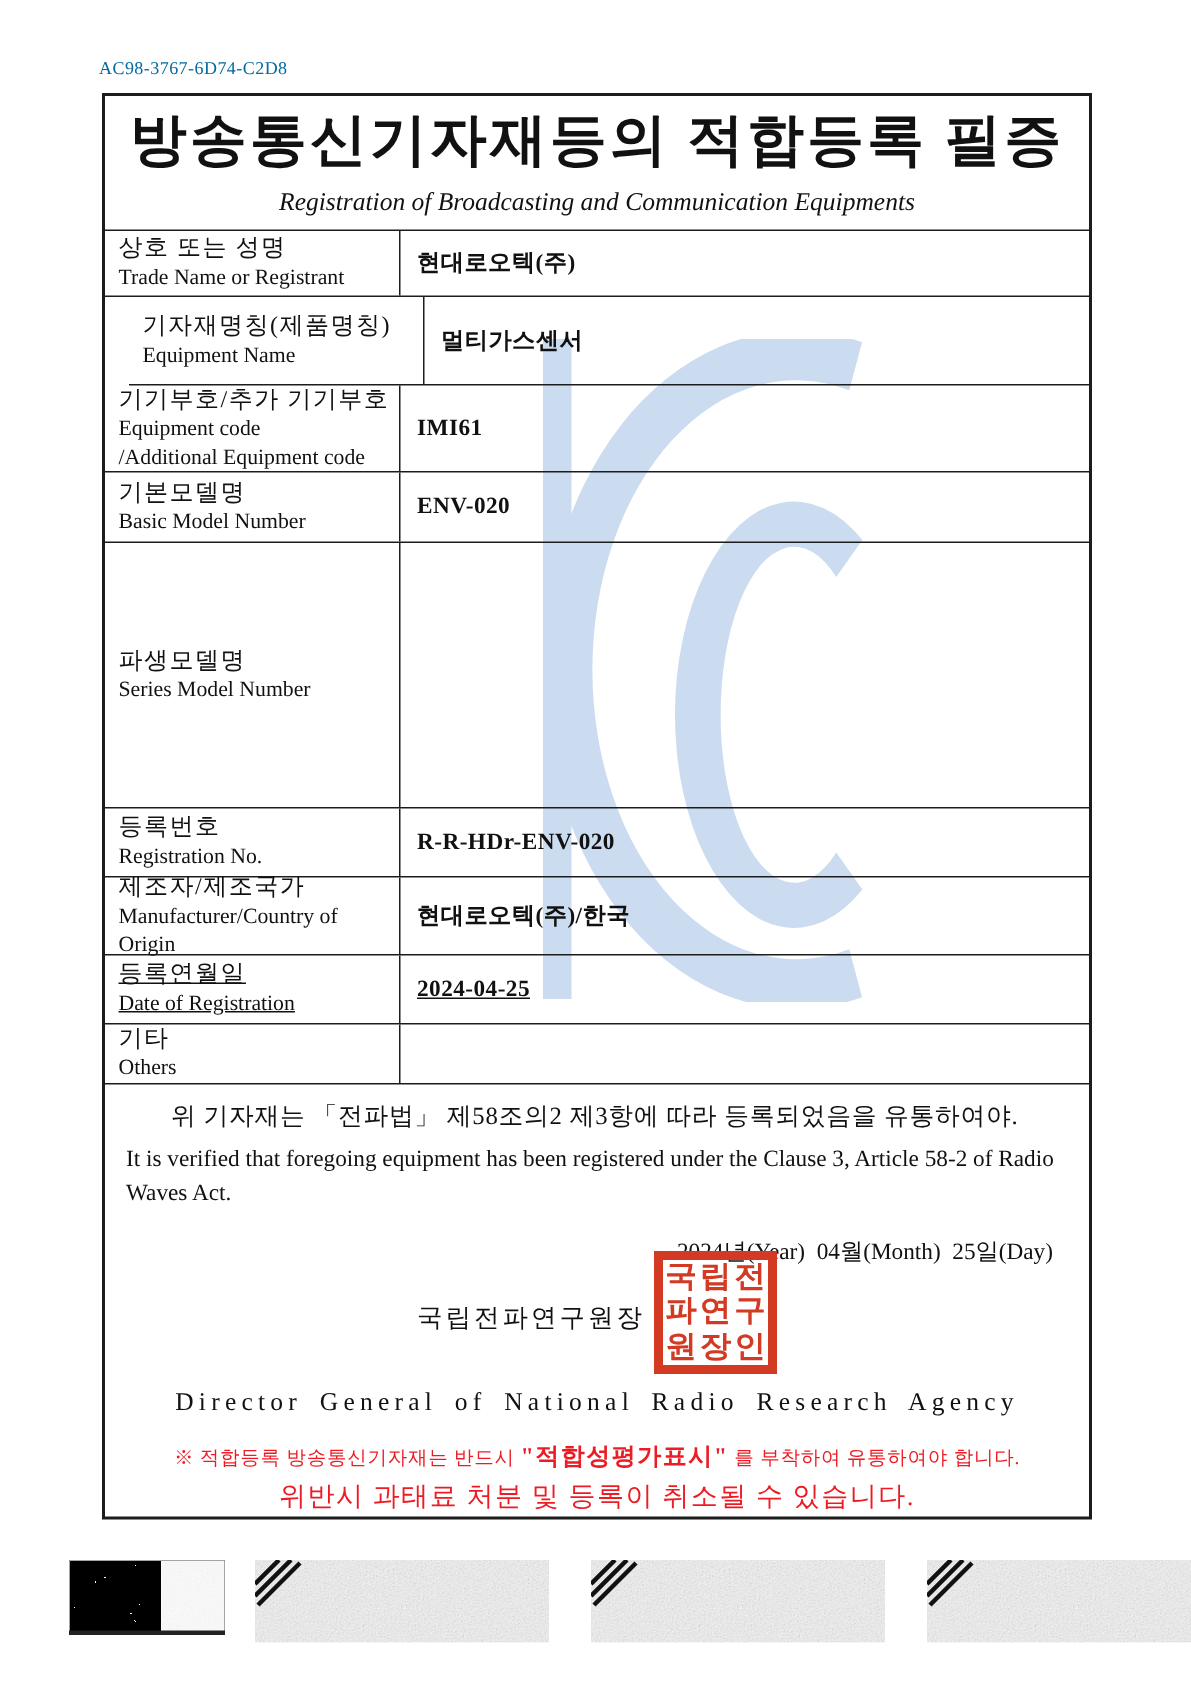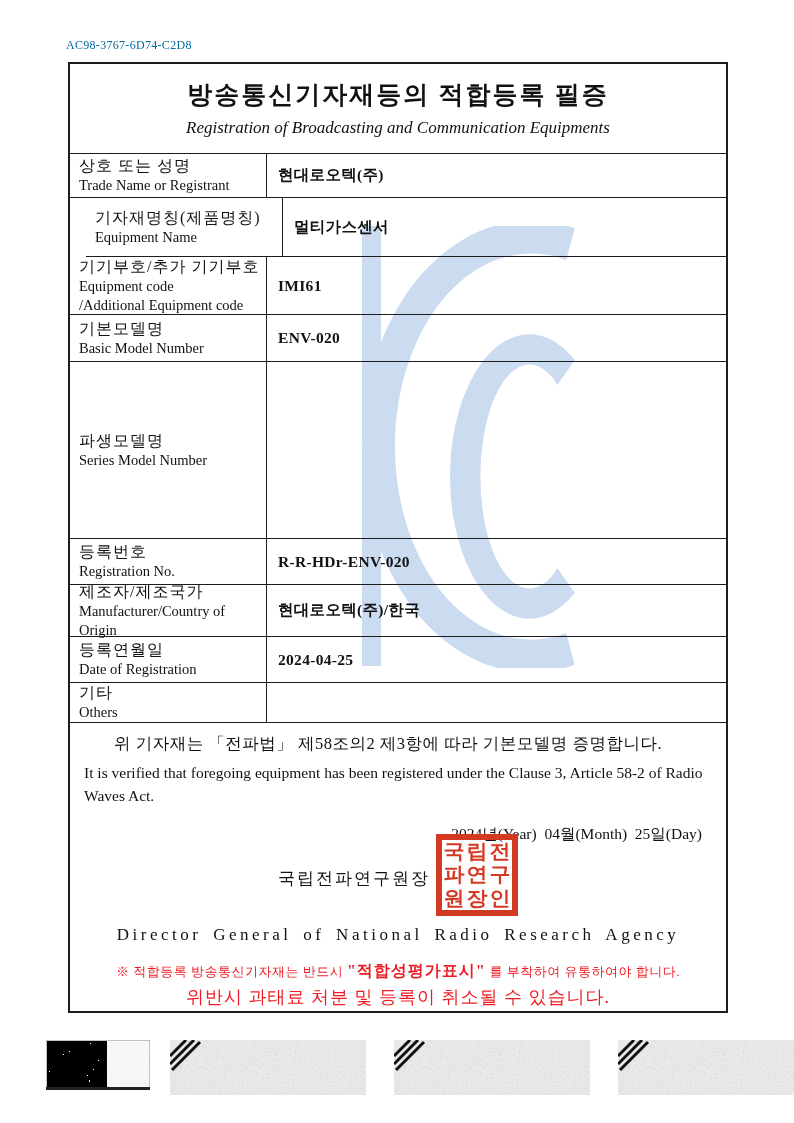--- a/index.html
+++ b/index.html
@@ -27,39 +27,39 @@
     border:2px solid #1c1c1c;
     box-sizing:border-box;
     z-index:1;
     background:transparent;
   }
   .title-block{
     height:90px;border-bottom:1px solid #1c1c1c;box-sizing:border-box;
     display:flex;flex-direction:column;align-items:center;justify-content:center;
     background:transparent;
   }
-  .title-ko{font-size:25px;font-weight:bold;letter-spacing:2px;line-height:1.1;margin-top:2px;}
+  .title-ko{font-size:38px;font-weight:bold;letter-spacing:2px;line-height:1.1;margin-top:2px;}
   .title-en{font-size:17px;font-style:italic;margin-top:10px;}
   
   .trow{display:flex;border-bottom:1px solid #1c1c1c;box-sizing:border-box;background:transparent;}
   .lblcell{
     width:197px;min-width:197px;border-right:1px solid #1c1c1c;box-sizing:border-box;
     padding:4px 4px 4px 9px;display:flex;flex-direction:column;justify-content:center;
   }
   .lbl-ko{font-size:16px;letter-spacing:1px;line-height:1.25;}
   .lbl-en{font-size:14.5px;line-height:1.25;}
   .lbl-en2{font-size:14.5px;line-height:1.25;}
   .lbl-en2:empty{display:none;}
   .valcell{
     flex:1;display:flex;align-items:center;
     padding-left:11px;font-size:15.5px;font-weight:bold;letter-spacing:.3px;
   }
   .h-r1{height:44px;} .h-r2{height:59px;margin-left:16px;} .h-r3{height:58px;}
   .h-r4{height:47px;} .h-r5{height:177px;} .h-r6{height:46px;justify-content:center;}
-  .h-r7{height:52px;} .h-r8{height:46px;} .h-r9{height:40px;}
+  .h-r7{height:52px;} .h-r8{height:46px;text-decoration:underline;} .h-r9{height:40px;}
   
   .statement{padding:10px 14px 0 14px;background:transparent;}
   .stmt-ko{font-size:16.5px;margin:0;text-indent:30px;letter-spacing:.5px;}
   .stmt-en{font-size:15.5px;margin:6px 0 16px 0;line-height:1.5;}
   .date-line{
     text-align:right;font-size:15.5px;margin-top:8px;padding-right:10px;
     white-space:pre;
   }
   .signer-row{
     height:80px;margin-top:-6px;
@@ -181,21 +181,21 @@
 
     <div class="trow h-r9">
       <div class="lblcell">
         <div class="lbl-ko">기타</div>
         <div class="lbl-en">Others</div>
       </div>
       <div class="valcell"></div>
     </div>
 
     <div class="statement">
-      <p class="stmt-ko">위 기자재는 「전파법」 제58조의2 제3항에 따라 기본모델명 증명합니다.</p>
+      <p class="stmt-ko">위 기자재는 「전파법」 제58조의2 제3항에 따라 등록되었음을 유통하여야.</p>
       <p class="stmt-en">It is verified that foregoing equipment has been registered under the Clause 3, Article 58-2 of Radio Waves Act.</p>
       <div class="date-line">2024년(Year)  04월(Month)  25일(Day)</div>
 
       <div class="signer-row">
         <span class="signer-ko">국립전파연구원장</span>
         <span class="stamp">
           <span>국</span>
           <span>립</span>
           <span>전</span>
           <span>파</span>

